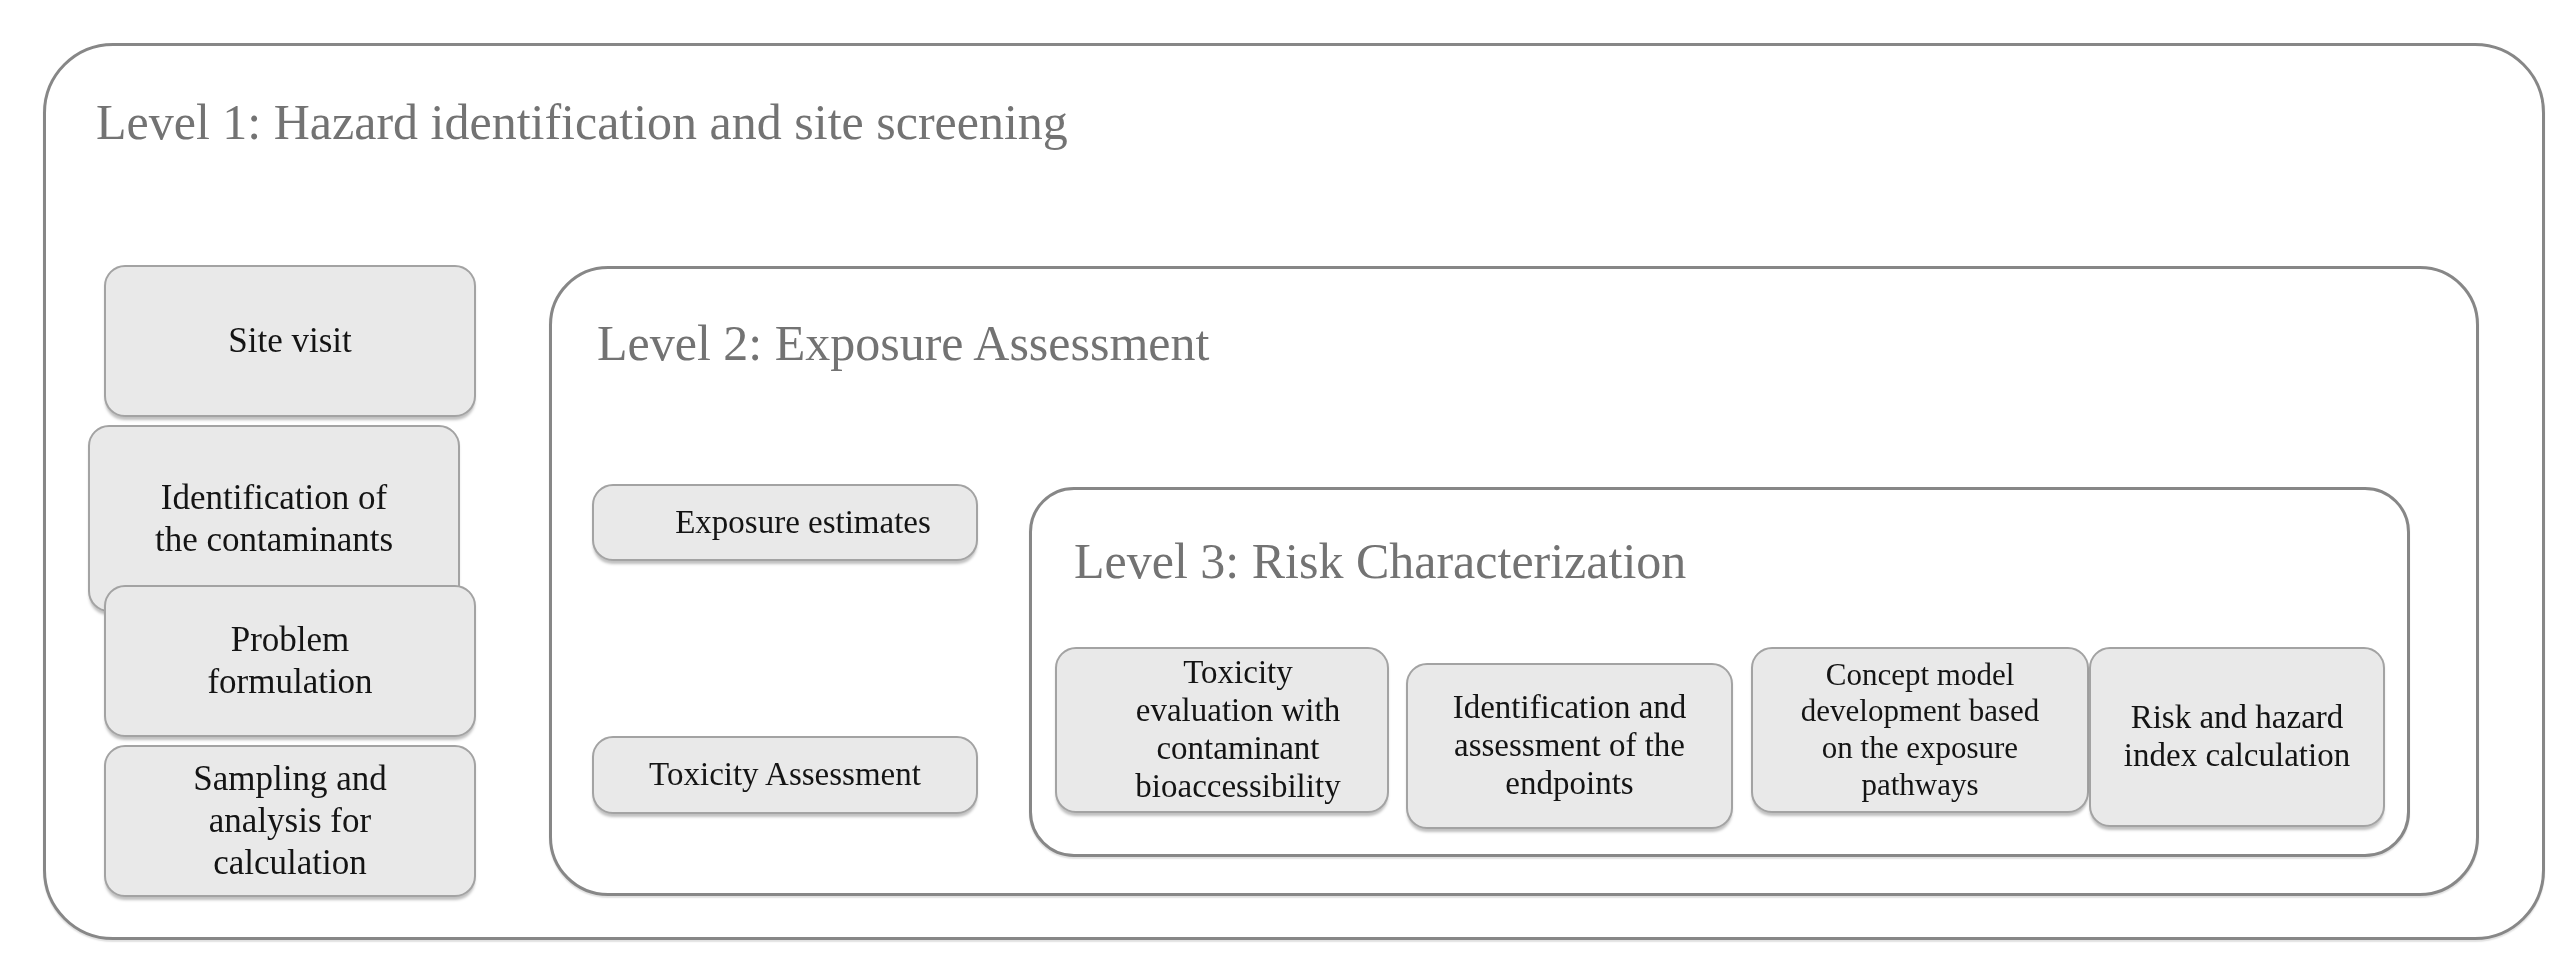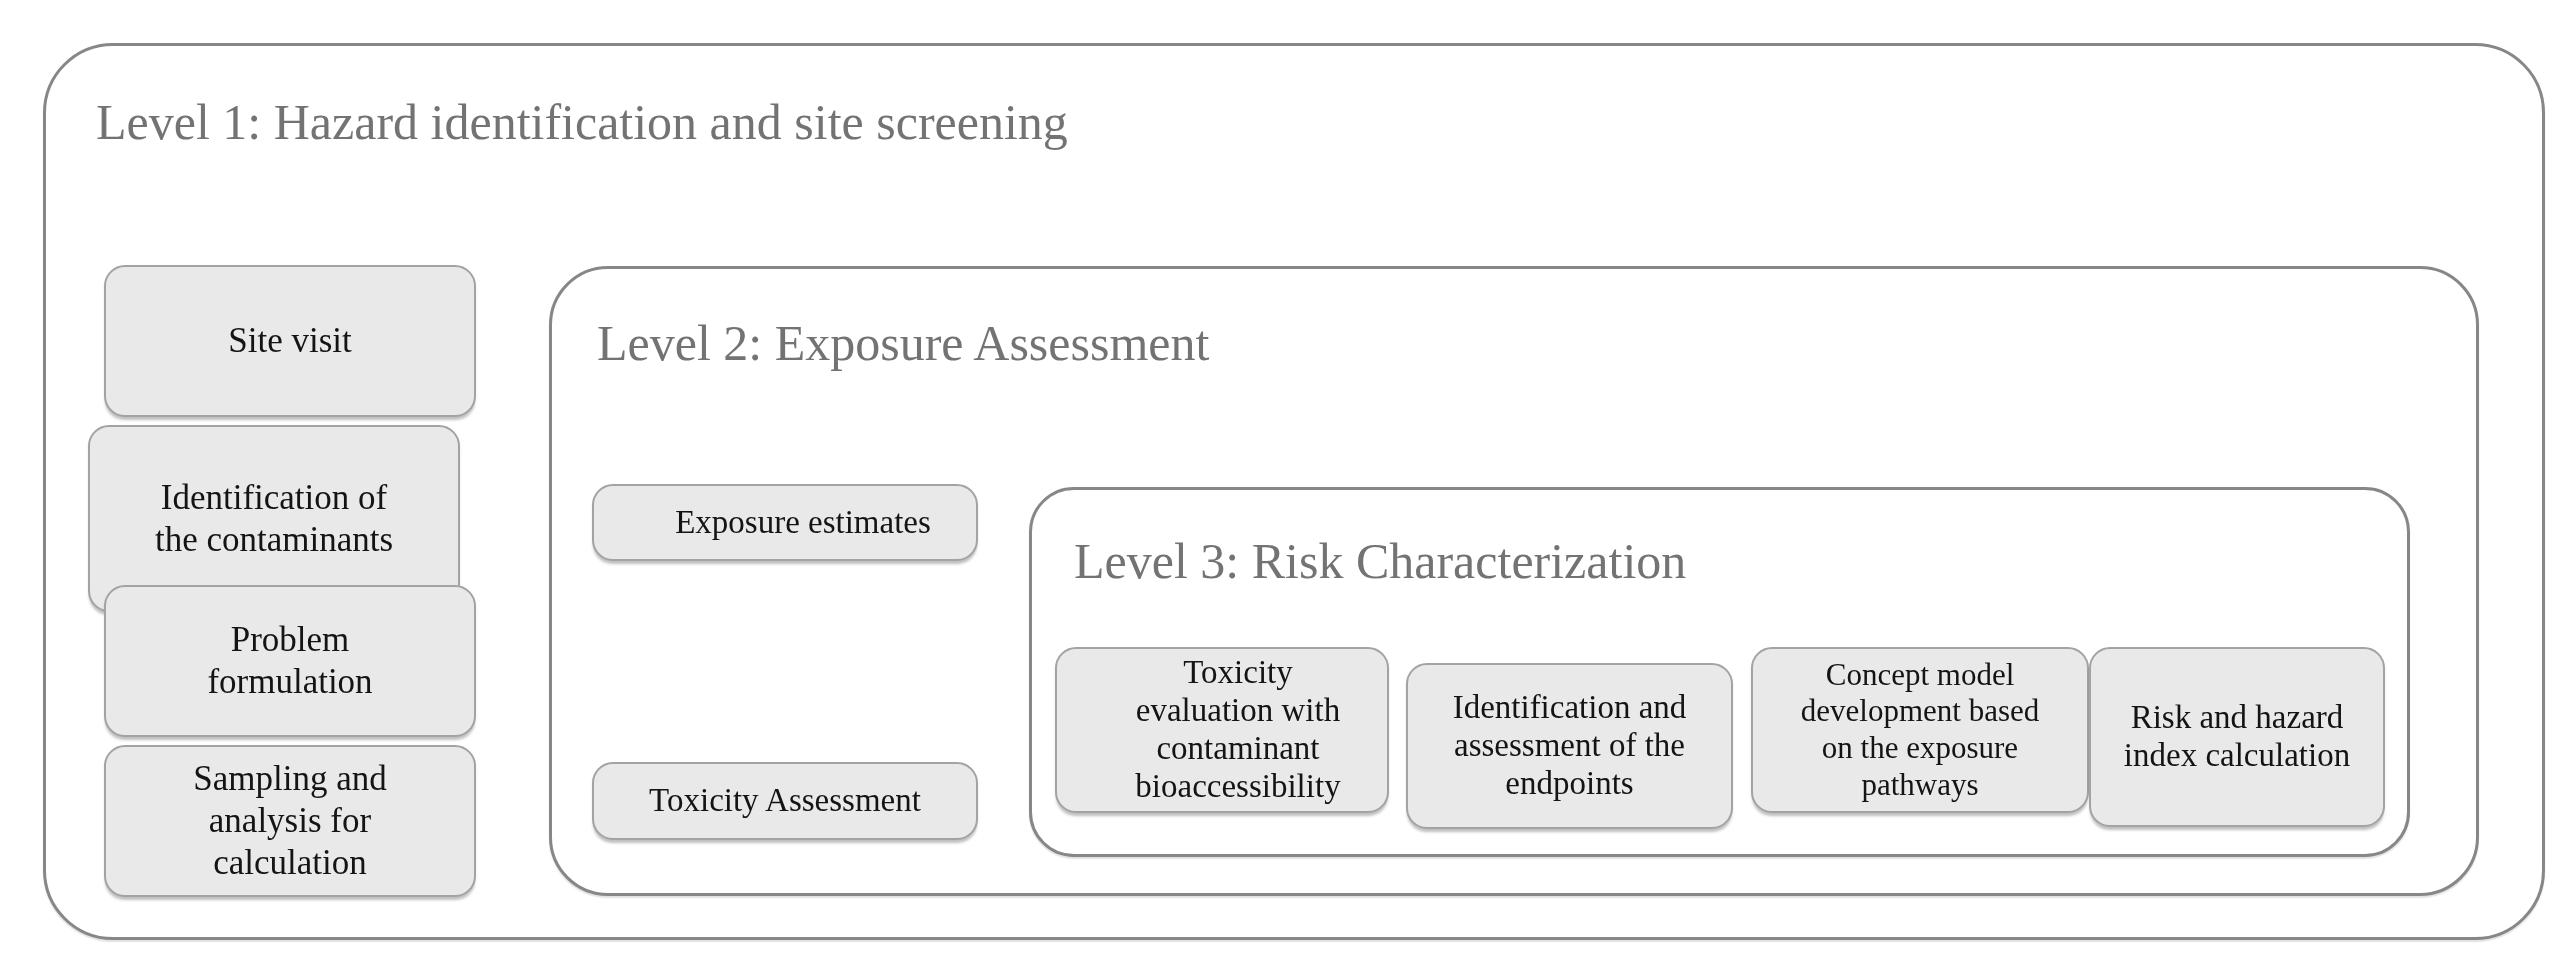--- a/index.html
+++ b/index.html
@@ -81,21 +81,21 @@
 analysis for
 calculation</span>
   </div>
 
   <div class="frame l2" style="left:549px; top:266px; width:1930px; height:630px;"></div>
   <h2 class="frame-title" style="left:581px; top:299px;">Level 2: Exposure Assessment</h2>
 
   <div class="box col2" style="left:592px; top:484px; width:386px; height:77px;padding-left:36px;">
     <span class="label">Exposure estimates</span>
   </div>
-  <div class="box col2" style="left:592px; top:736px; width:386px; height:78px;margin-top:26px;">
+  <div class="box col2" style="left:592px; top:736px; width:386px; height:78px;">
     <span class="label">Toxicity Assessment</span>
   </div>
 
   <div class="frame l3" style="left:1029px; top:487px; width:1381px; height:370px;"></div>
   <h2 class="frame-title" style="left:1058px; top:517px;">Level 3: Risk Characterization</h2>
 
   <div class="box row3" style="left:1055px; top:647px; width:334px; height:166px;padding-left:32px;">
     <span class="label">Toxicity
 evaluation with
 contaminant

